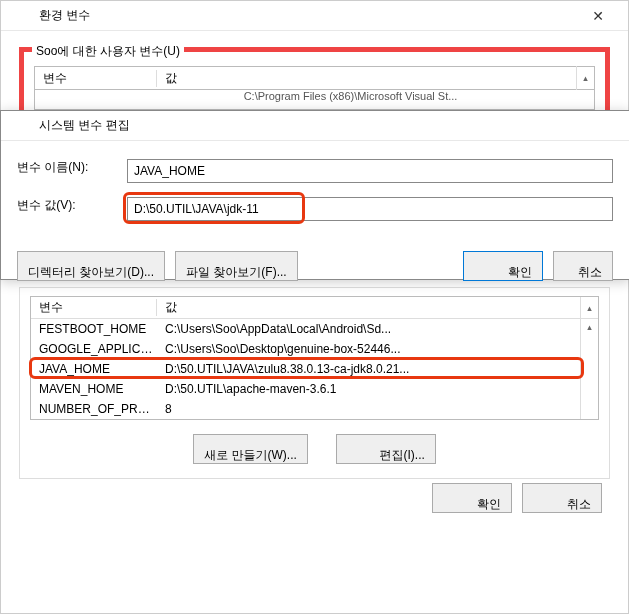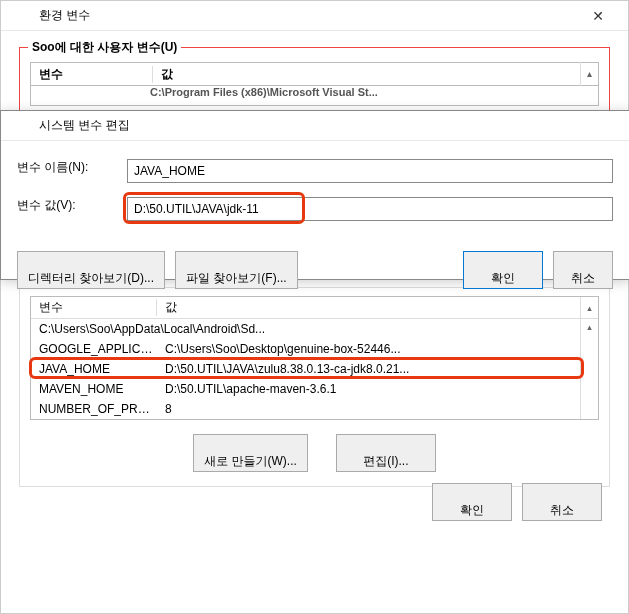--- a/index.html
+++ b/index.html
@@ -28,25 +28,24 @@
     }
     .titlebar-txt { flex: 1; font-size: 12px; margin-left: 28px; }
     .close-x {
       width: 40px; height: 28px;
       display: flex; align-items: center; justify-content: center;
       font-size: 14px; color: #333;
       cursor: pointer;
     }
     .content { padding: 16px 18px; }
     .groupbox {
-      border: 1px solid #ef4444;
+      border: 5px solid #ef4444;
       position: relative;
       padding: 14px 10px 12px;
       margin-bottom: 16px;
-      font-weight: bold;
     }
     .group-legend {
       position: absolute;
       top: -9px; left: 8px;
       background: #fff;
       padding: 0 4px;
       font-size: 12px;
     }
     .table-hdr {
       display: flex;
@@ -57,23 +56,24 @@
     }
     .th-var { width: 122px; padding-left: 8px; border-right: 1px solid #ddd; }
     .th-val { flex: 1; padding-left: 8px; }
     .scroll-stub {
       width: 18px; height: 24px; border-left: 1px solid #ddd;
       display: flex; align-items: center; justify-content: center;
       color: #666; font-size: 9px;
     }
     .row-cut {
       border: 1px solid #bbb; border-top: none;
-      height: 20px; padding-left: 119px;
+      height: 20px; padding-left: 72px;
       font-size: 11px; color: #555;
       overflow: hidden;
+      text-align: center;
     }
 
     
     .sys-list {
       border: 1px solid #bbb;
       background: #fff;
     }
     .sys-hdr {
       display: flex; height: 22px; align-items: center;
       border-bottom: 1px solid #ddd;
@@ -106,21 +106,22 @@
       gap: 28px;
       margin-top: 14px;
     }
     .btn {
       min-width: 100px;
       height: 30px;
       border: 1px solid #aaa;
       background: #efefef;
       font-size: 12px;
       cursor: pointer;
-      padding: 18px 10px;
+      padding: 12px 10px;
+      text-align: right;
     }
 
     .bottom-ok-cancel {
       display: flex;
       justify-content: flex-end;
       gap: 10px;
       padding: 12px 26px 0 0;
     }
     .bottom-ok-cancel .btn { min-width: 80px; }
 
@@ -209,20 +210,21 @@
   <div class="sys-group-wrap">
     <div class="sys-group">
       <div class="sys-list">
         <div class="sys-hdr">
           <div class="sys-col1">변수</div>
           <div class="sys-col2">값</div>
           <div class="sys-scroll">▴</div>
         </div>
         <div class="sys-list-body">
           <div class="sys-row">
+            <div class="c1">FESTBOOT_HOME</div>
             <div class="c2">C:\Users\Soo\AppData\Local\Android\Sd...</div>
           </div>
           <div class="sys-row">
             <div class="c1">GOOGLE_APPLICA...</div>
             <div class="c2">C:\Users\Soo\Desktop\genuine-box-52446...</div>
           </div>
           <div class="sys-row" style="position:relative;">
             <div class="c1">JAVA_HOME</div>
             <div class="c2">D:\50.UTIL\JAVA\zulu8.38.0.13-ca-jdk8.0.21...</div>
           </div>

